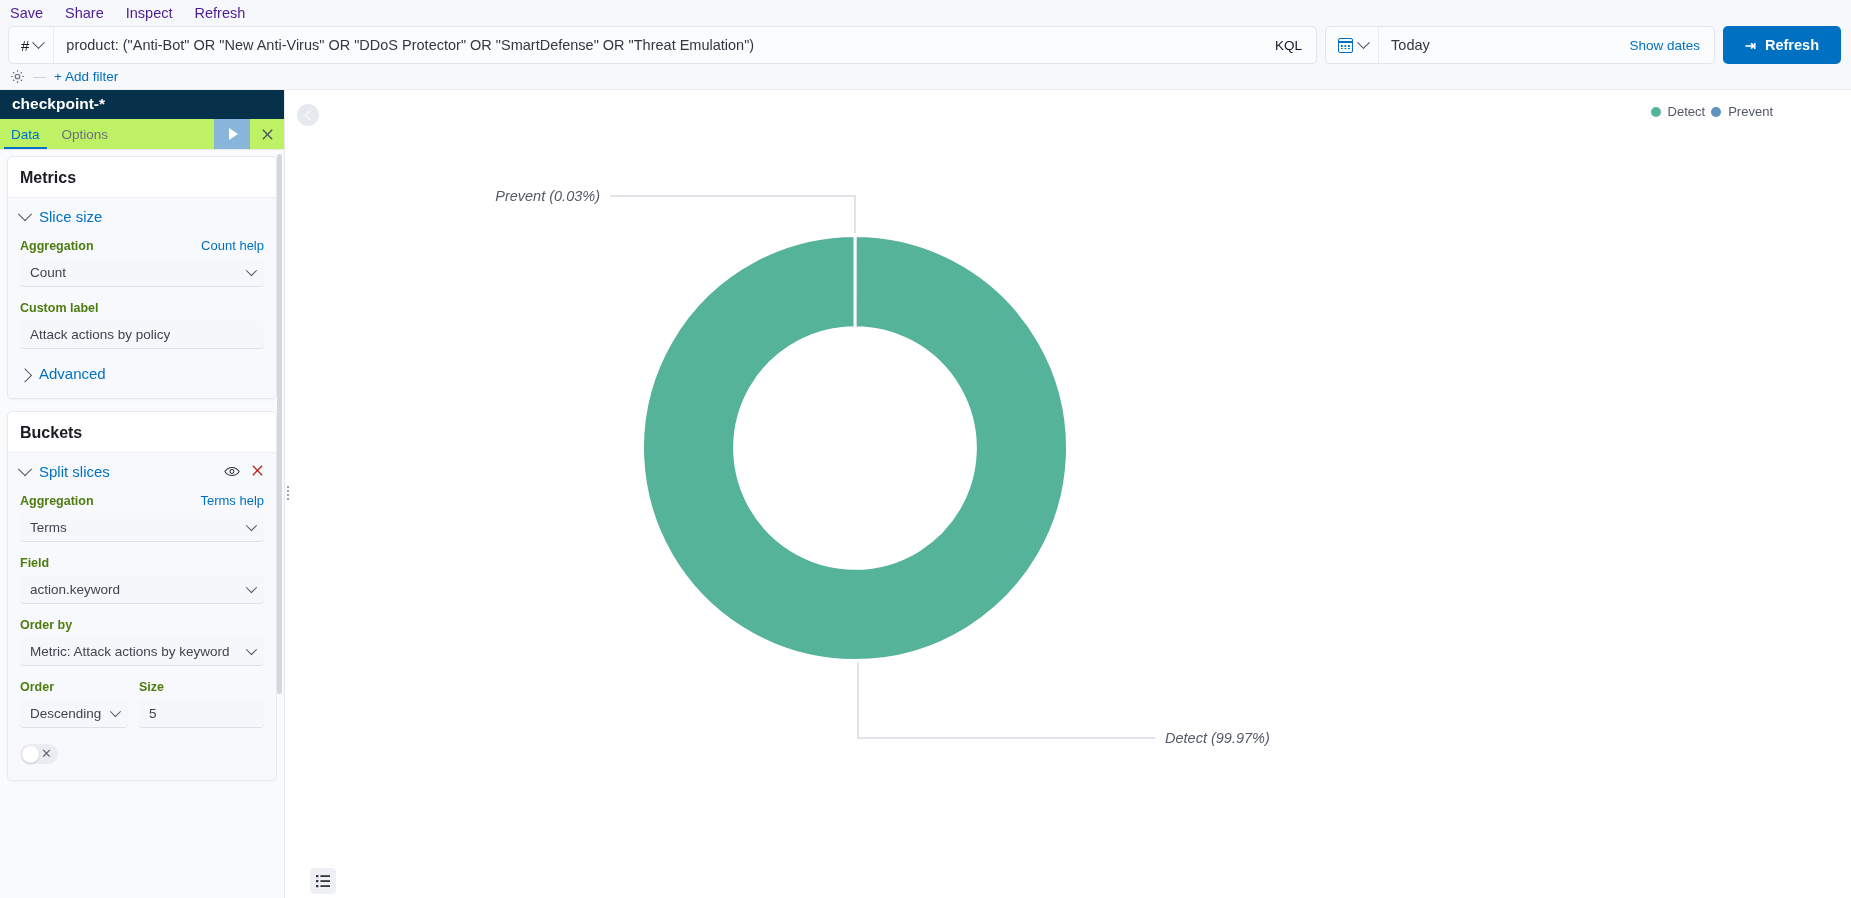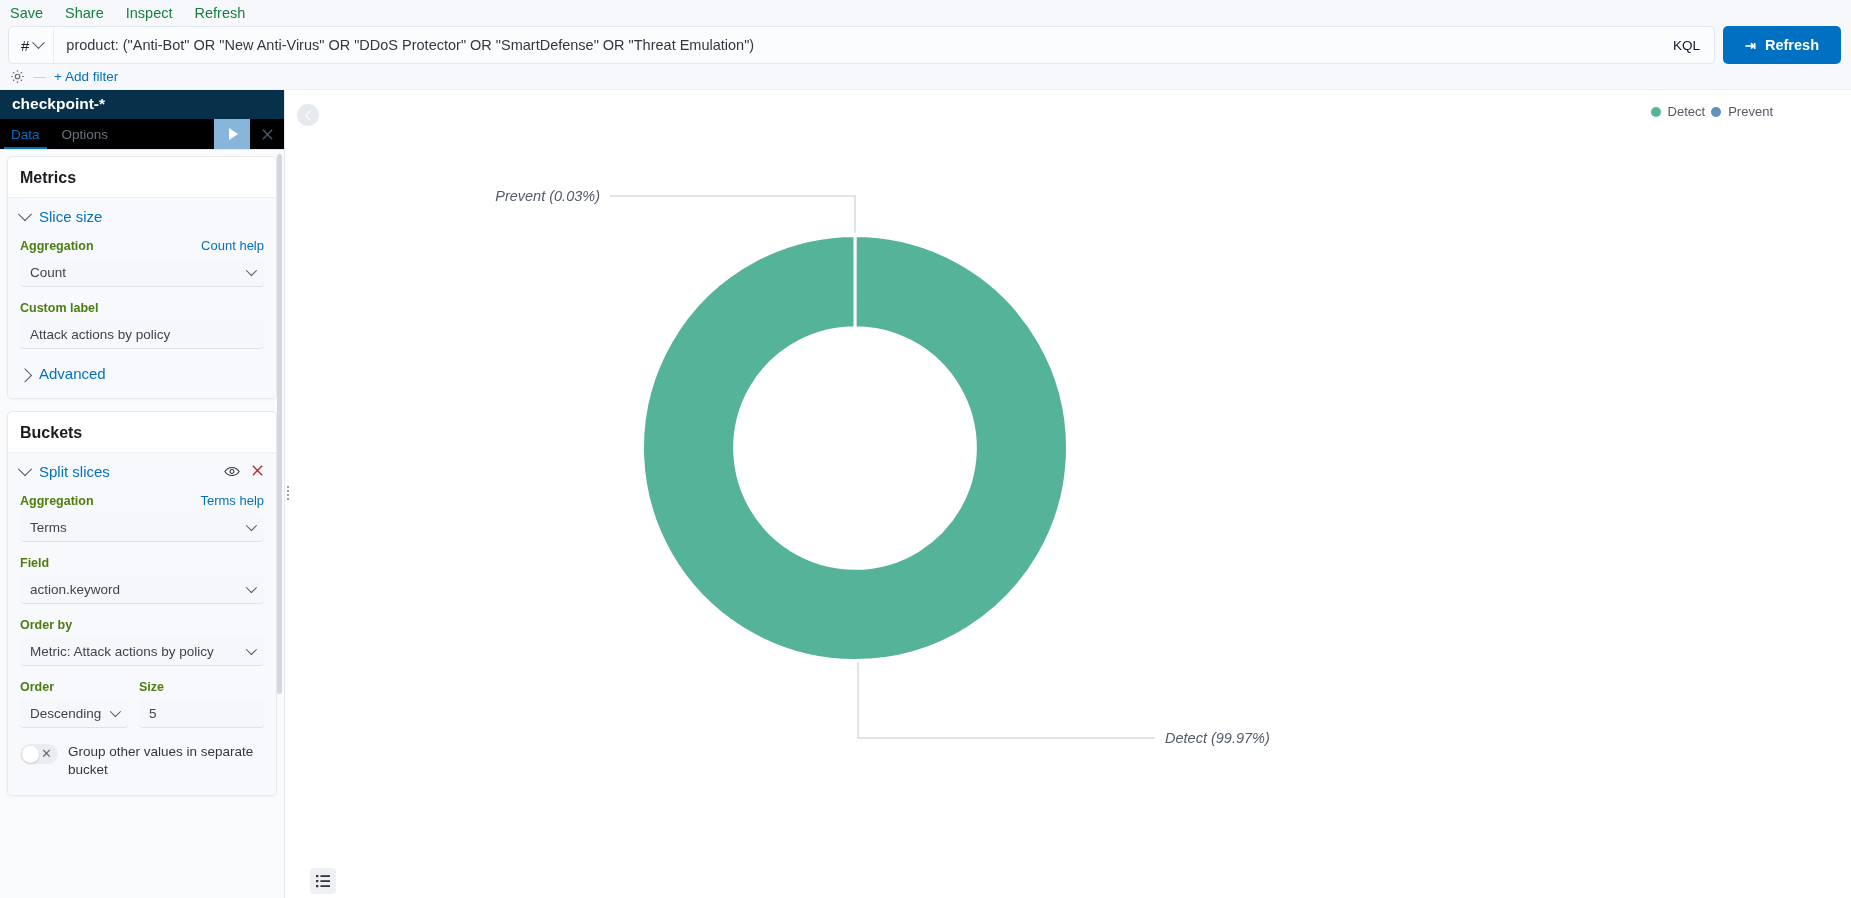--- a/index.html
+++ b/index.html
@@ -16,21 +16,21 @@
   .top-nav {
     height: 26px;
     background: #F7F8FC;
     display: flex;
     align-items: center;
     padding: 0 10px;
     gap: 22px;
   }
   .top-nav-item {
     font-size: 14.5px;
-    color: #15803d;
+    color: #4c1d95;
     cursor: pointer;
     line-height: 26px;
     white-space: nowrap;
   }
 
   
   .query-row {
     background: #F7F8FC;
     padding: 0 8px 0 8px;
     display: flex;
@@ -191,21 +191,21 @@
     color: #FFFFFF;
     font-size: 15.5px;
     font-weight: bold;
     padding: 7px 20px 8px 12px;
     height: 29px;
     display: flex; align-items: center;
   }
   .tabs-row {
     display: flex;
     align-items: stretch;
-    background: #000000;
+    background: #bef264;
     height: 31px;
     border-bottom: 1px solid #E5E7EC;
     position: relative;
   }
   .tab {
     padding: 0 11px;
     display: flex; align-items: center;
     font-size: 13.5px;
     cursor: pointer;
     position: relative;
@@ -475,20 +475,28 @@
 
   <div class="query-input-wrap">
     <div class="prefix-box">
       <span>#</span>
       <span class="chev"></span>
     </div>
     <div class="query-text" placeholder="Search">product: ("Anti-Bot" OR "New Anti-Virus" OR "DDoS Protector" OR "SmartDefense" OR "Threat Emulation")</div>
     <div class="kql-label">KQL</div>
   </div>
 
+  <div class="date-wrap">
+    <div class="cal-btn">
+      <span class="cal-icon"></span>
+      <span class="chev"></span>
+    </div>
+    <div class="date-value">Today</div>
+    <div class="show-dates">Show dates</div>
+  </div>
 
   <button class="refresh-btn">
     <span class="refresh-glyph">⇥</span>
     <span>Refresh</span>
   </button>
 </div>
 
 <div class="filter-row">
   <span class="gear-icon">
     <svg width="15" height="15" viewBox="0 0 16 16" fill="none" stroke="#69707D" stroke-width="1.3">
@@ -598,21 +606,21 @@
             <span class="val">action.keyword</span>
             <span class="sel-caret"></span>
           </div>
 
           <div class="spacer-12"></div>
 
           <div class="field-label-row">
             <span class="field-label">Order by</span>
           </div>
           <div class="select-box">
-            <span class="val">Metric: Attack actions by policy</span>
+            <span class="val">Metric: Attack actions by keyword</span>
             <span class="sel-caret"></span>
           </div>
 
           <div class="spacer-12"></div>
 
           <div class="two-col">
             <div class="col-order">
               <div class="field-label-row">
                 <span class="field-label">Order</span>
               </div>
@@ -629,21 +637,20 @@
                 <span class="val">5</span>
               </div>
             </div>
           </div>
 
           <div class="switch-row">
             <span class="switch">
               <span class="knob"></span>
               <span class="xmark">✕</span>
             </span>
-            <span class="switch-label">Group other values in separate bucket</span>
           </div>
         </div>
       </div>
 
       <div class="side-scrollbar"></div>
     </div>
   </div>
 
   <div class="resize-handle">
     <span class="resize-dots"></span>

